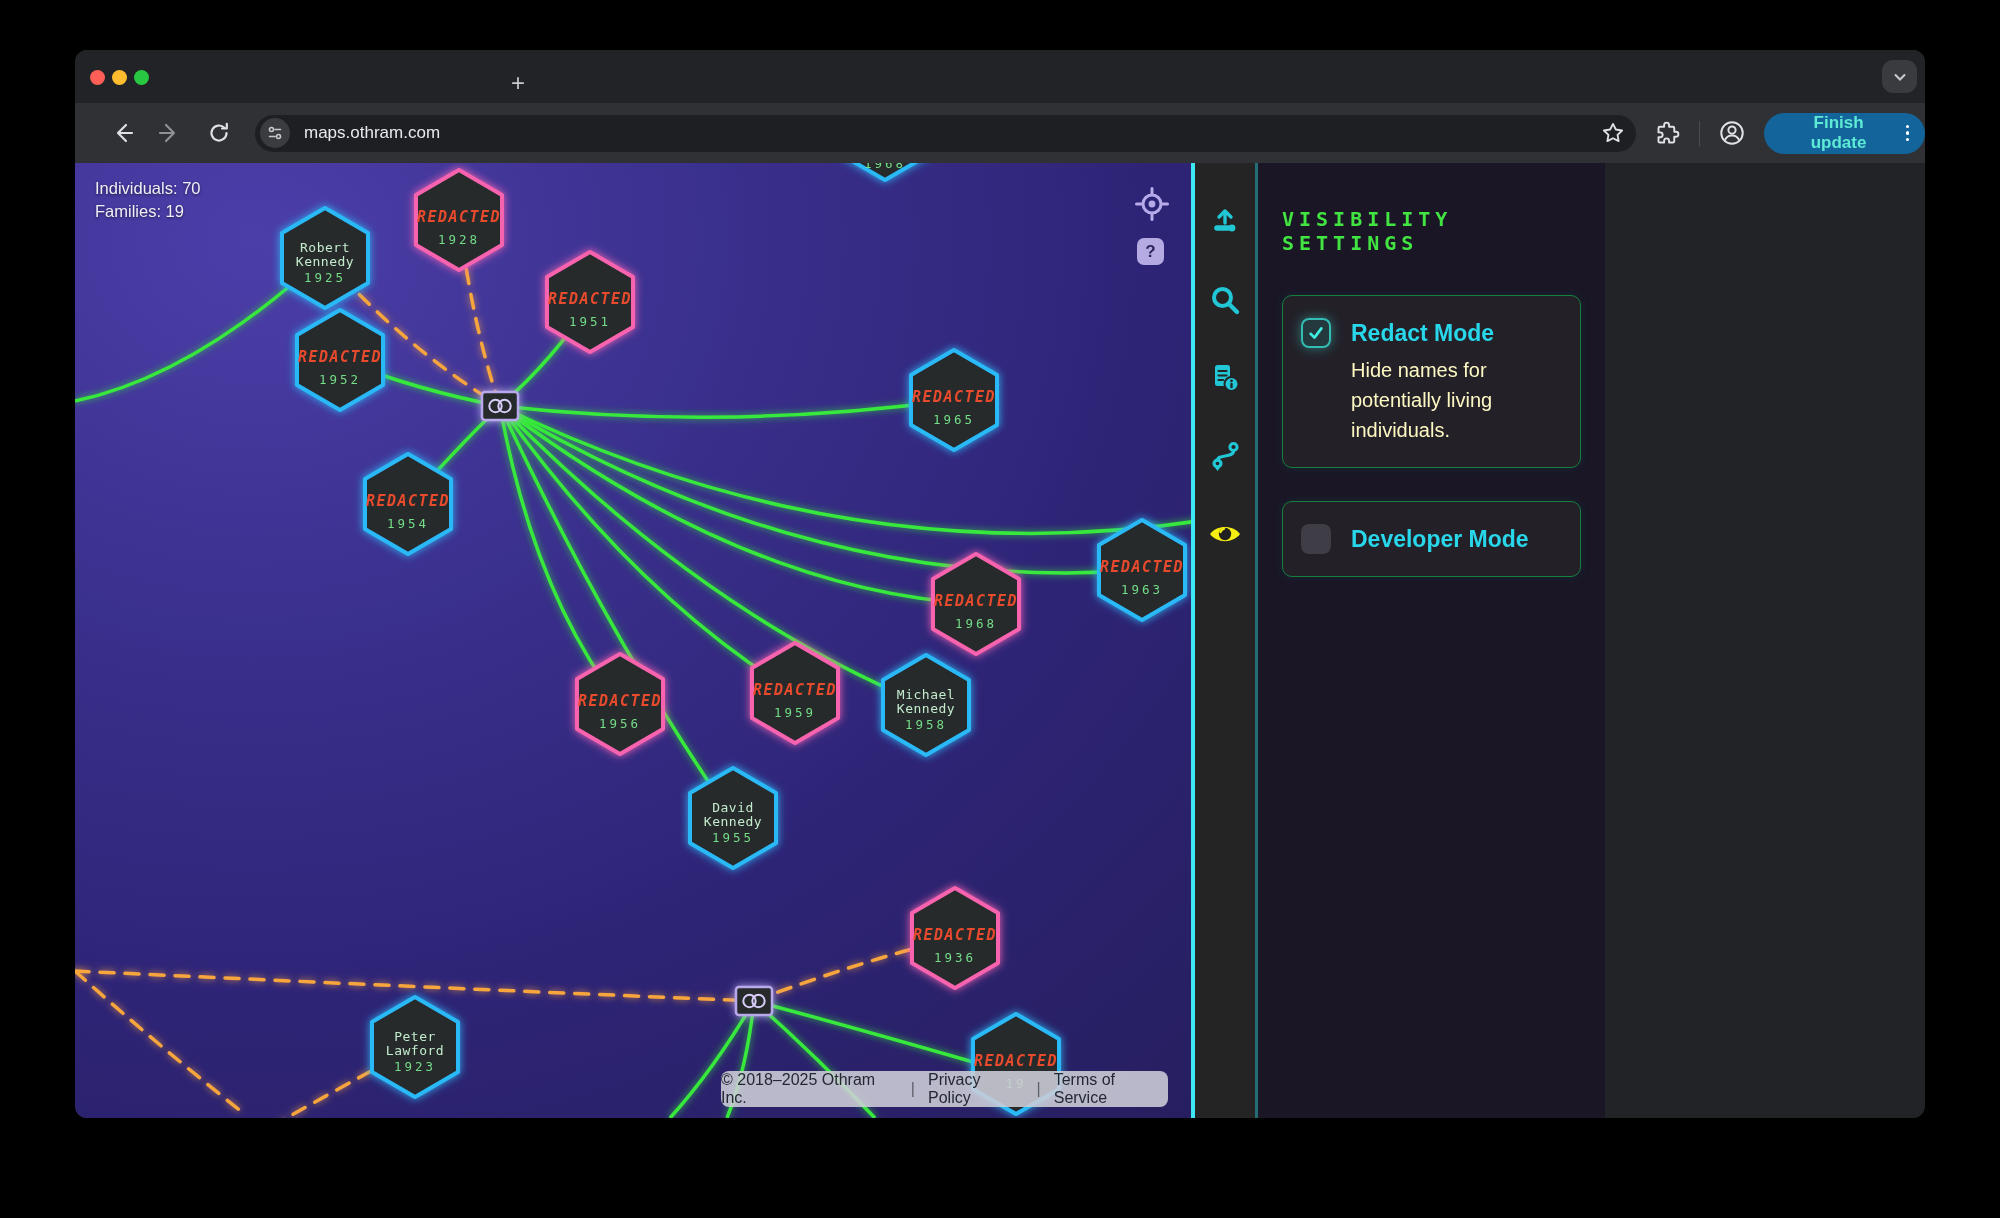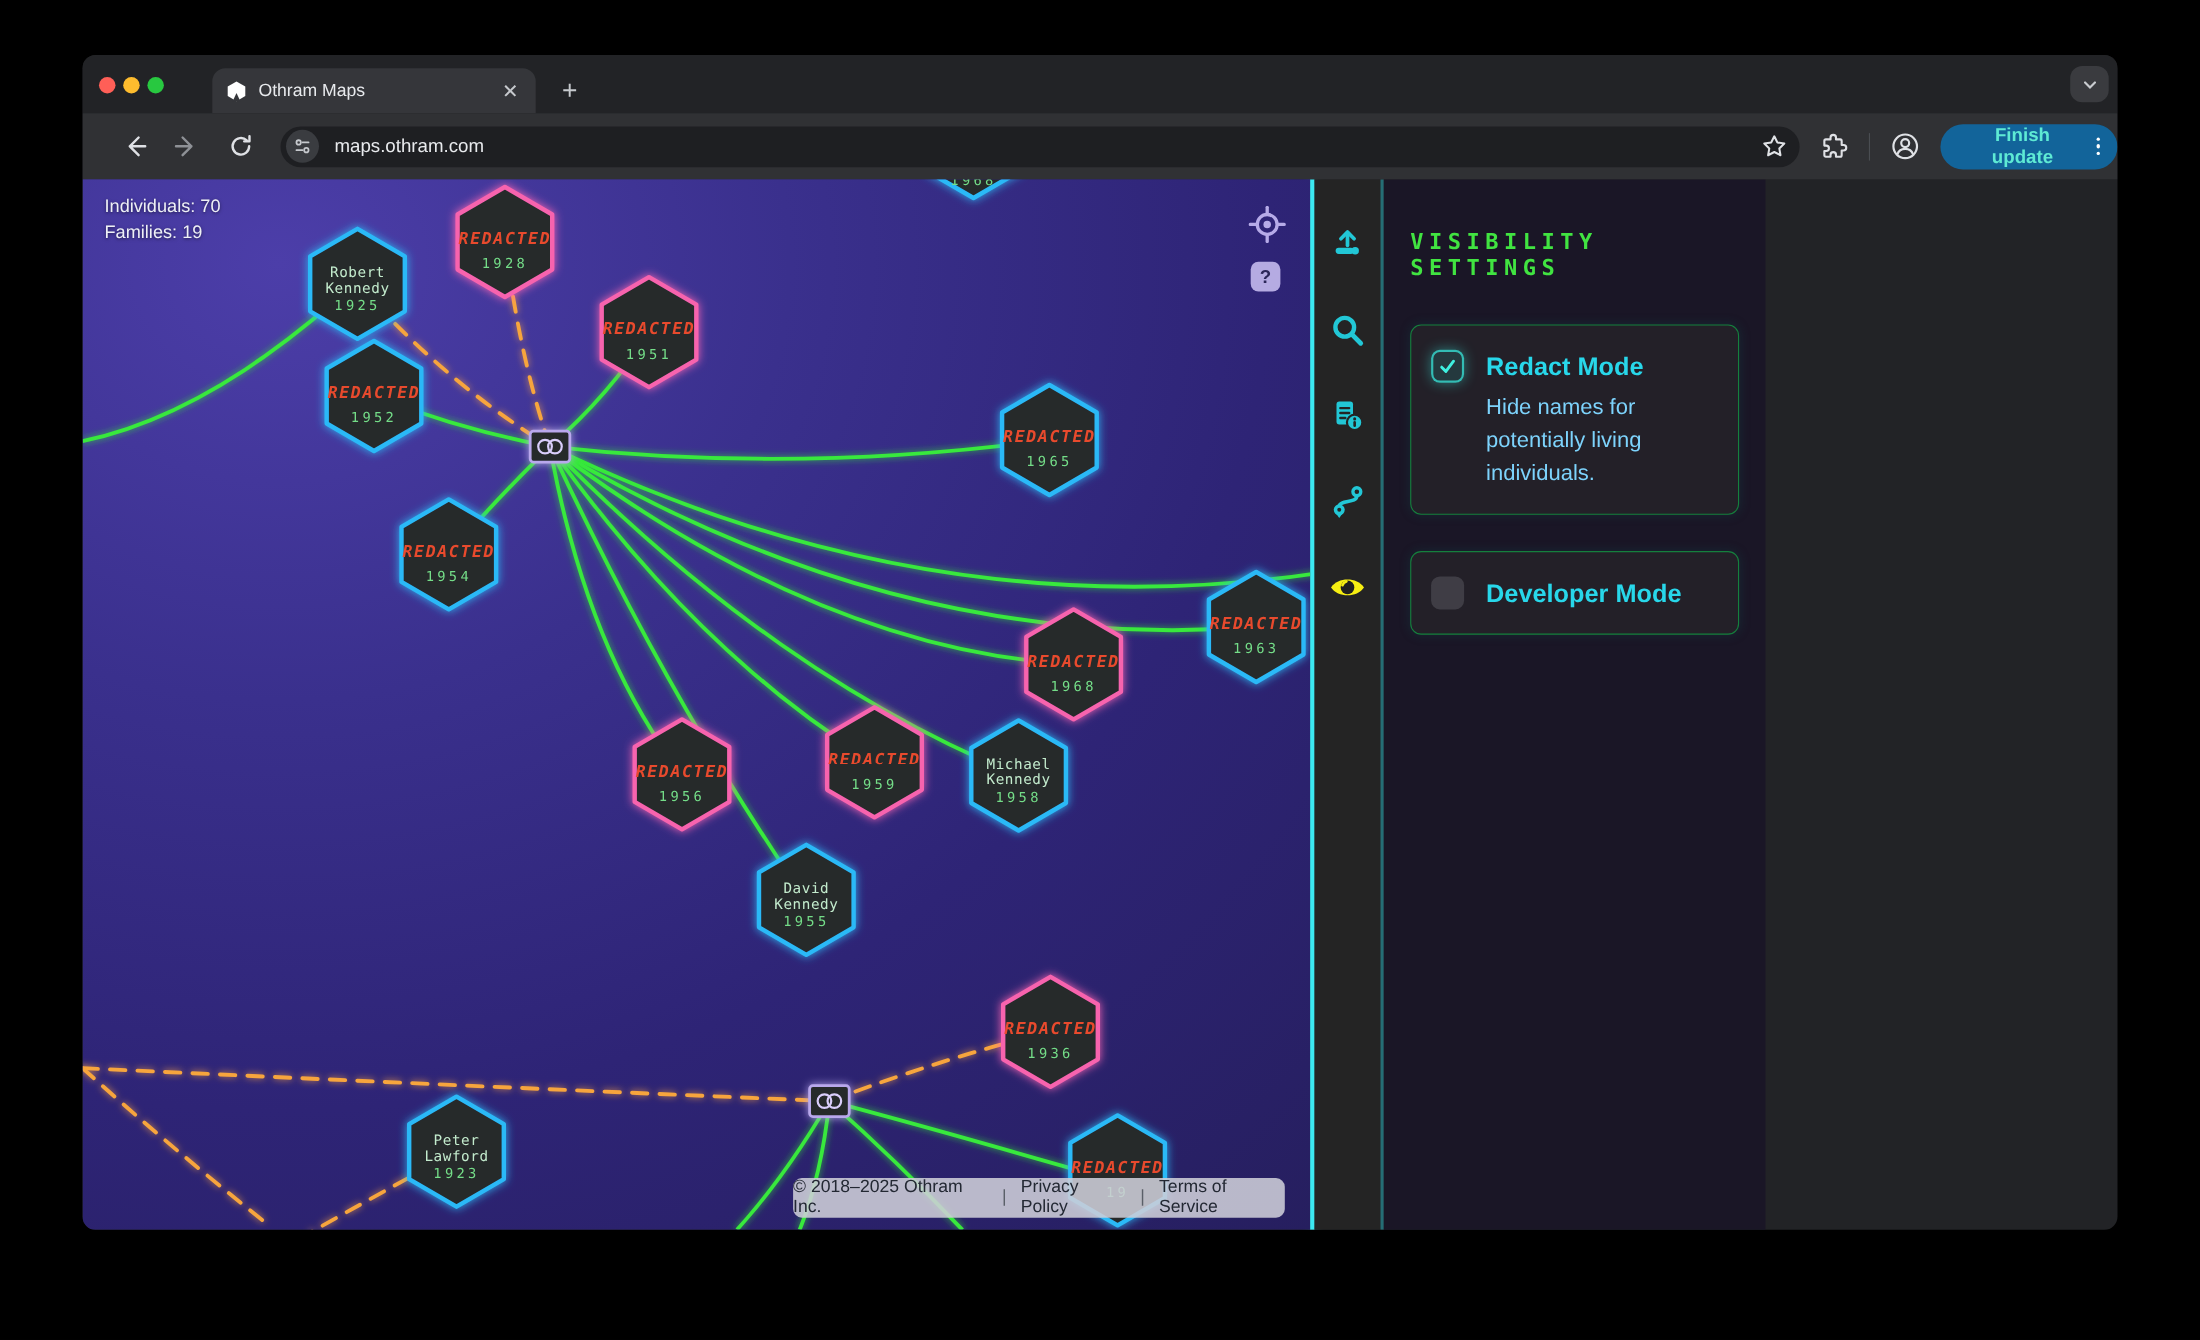--- a/index.html
+++ b/index.html
@@ -72,43 +72,35 @@
 
   
   .panel-title { color:#41e441; font:700 20px "DejaVu Sans Mono",monospace; letter-spacing:5px; }
   .card { margin-top:40px; background:#232028; border:1px solid #15803d; border-radius:10px; padding:22px 18px;
     display:grid; grid-template-columns:30px 1fr; column-gap:20px; box-shadow:0 0 10px rgba(20,90,90,.25); }
   .card + .card { margin-top:33px; }
   .checkbox { width:30px; height:30px; border-radius:8px; background:#3f3d45; }
   .checkbox.checked { background:rgba(43,212,200,.14); border:2px solid rgba(58,232,220,.75);
     box-shadow:0 0 12px rgba(58,232,220,.45); display:flex; align-items:center; justify-content:center; }
   .card-title { color:#28d7ea; font-size:23px; font-weight:700; line-height:30px; }
-  .card-desc { grid-column:2; color:#7dd3fc; font-size:20px; line-height:30px; margin-top:7px; }
+  .card-desc { grid-column:2; color:#fef9c3; font-size:20px; line-height:30px; margin-top:7px; }
 
   .icon-cyan { color:#22c7d6; }
   .icon-yellow { color:#f6ee12; }
 </style>
 </head>
 <body>
 
 <div class="window">
 
   <div class="titlebar">
     <div class="traffic">
       <span style="background:#ff5f57"></span>
       <span style="background:#febc2e"></span>
       <span style="background:#28c840"></span>
-    </div>
-    <div class="tab">
-      <svg width="20" height="20" viewBox="0 0 20 20">
-        <polygon points="10,1 18,5.7 18,14.3 10,19 2,14.3 2,5.7" fill="#ffffff"></polygon>
-        <polygon points="6.5,19 13.5,19 10,11.5" fill="#35363a"></polygon>
-      </svg>
-      <span class="tab-title">Othram Maps</span>
-      <span class="tab-close">✕</span>
     </div>
     <div class="newtab">+</div>
     <div class="win-menu-btn">
       <svg width="16" height="16" viewBox="0 0 16 16">
         <path d="M3.5 6 L8 10.5 L12.5 6" fill="none" stroke="#c9ccd0" stroke-width="2" stroke-linecap="round"></path>
       </svg>
     </div>
   </div>
 
   <div class="toolbar-row">

